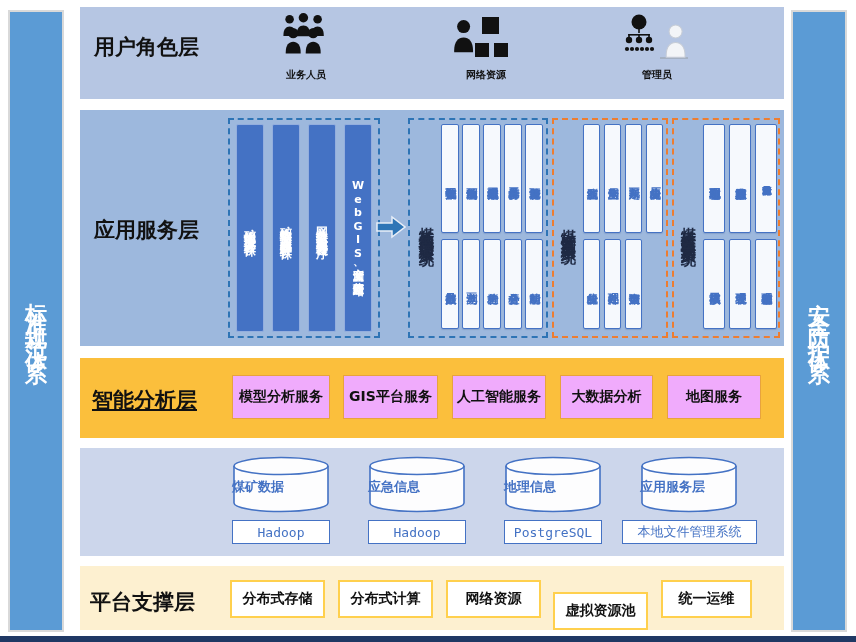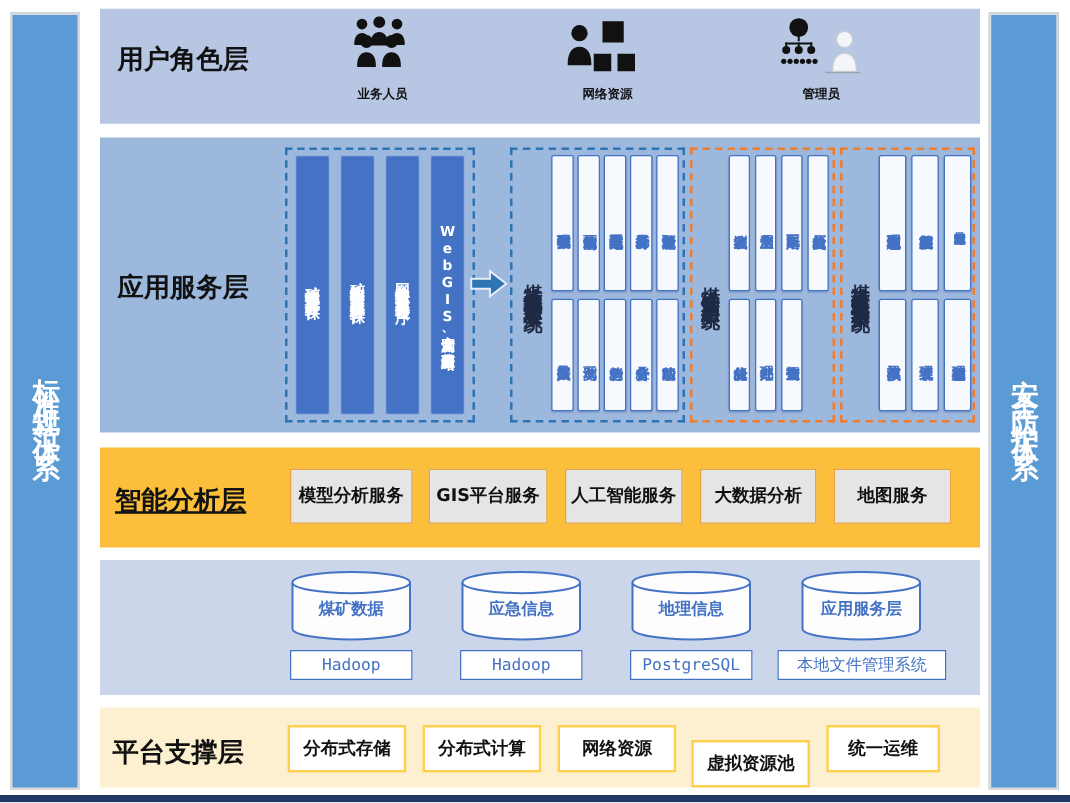--- a/index.html
+++ b/index.html
@@ -29,25 +29,25 @@
   
   .wbox{position:absolute;background:#f6f9fd;border:1px solid #4472c4;border-radius:2px;
         display:flex;align-items:center;justify-content:center;box-sizing:border-box;box-shadow:0 1px 1px rgba(60,90,150,.25);}
   .wbox .vtext{color:#4472c4;font-size:11px;font-weight:600;line-height:1.1;}
   .wbox .vtext.xs{font-size:9px;}
   .row-top{top:124px;height:109px;}
   .row-bot{top:239px;height:90px;}
   
   .role-label{position:absolute;top:68px;font-size:10px;font-weight:bold;color:#111;text-align:center;width:110px;}
   
-  .svc-box{position:absolute;top:375px;height:44px;background:#e5e5e5;border:1px solid #e8a33d;
+  .svc-box{position:absolute;top:375px;height:44px;background:#f0abfc;border:1px solid #e8a33d;
            display:flex;align-items:center;justify-content:center;font-size:14px;font-weight:bold;color:#111;box-sizing:border-box;}
   
   .db{position:absolute;top:455px;width:98px;height:58px;}
-  .db-label{position:absolute;width:98px;top:478px;text-align:center;color:#4472c4;font-size:13px;font-weight:600;}
+  .db-label{position:absolute;width:98px;top:478px;text-align:left;color:#4472c4;font-size:13px;font-weight:600;}
   .eng-box{position:absolute;top:520px;height:24px;background:#fff;border:1px solid #4472c4;
            display:flex;align-items:center;justify-content:center;color:#4472c4;font-size:13px;
            font-family:"DejaVu Sans Mono","Liberation Mono",monospace;box-sizing:border-box;}
   
   .res-box{position:absolute;top:580px;height:38px;background:#fff;border:2px solid #ffd04d;
            display:flex;align-items:center;justify-content:center;font-size:14px;font-weight:600;color:#111;box-sizing:border-box;}
   .bottom-bar{position:absolute;left:0;top:636px;width:856px;height:6px;background:#1f3864;}
   svg{display:block;}
 </style>
 </head>

